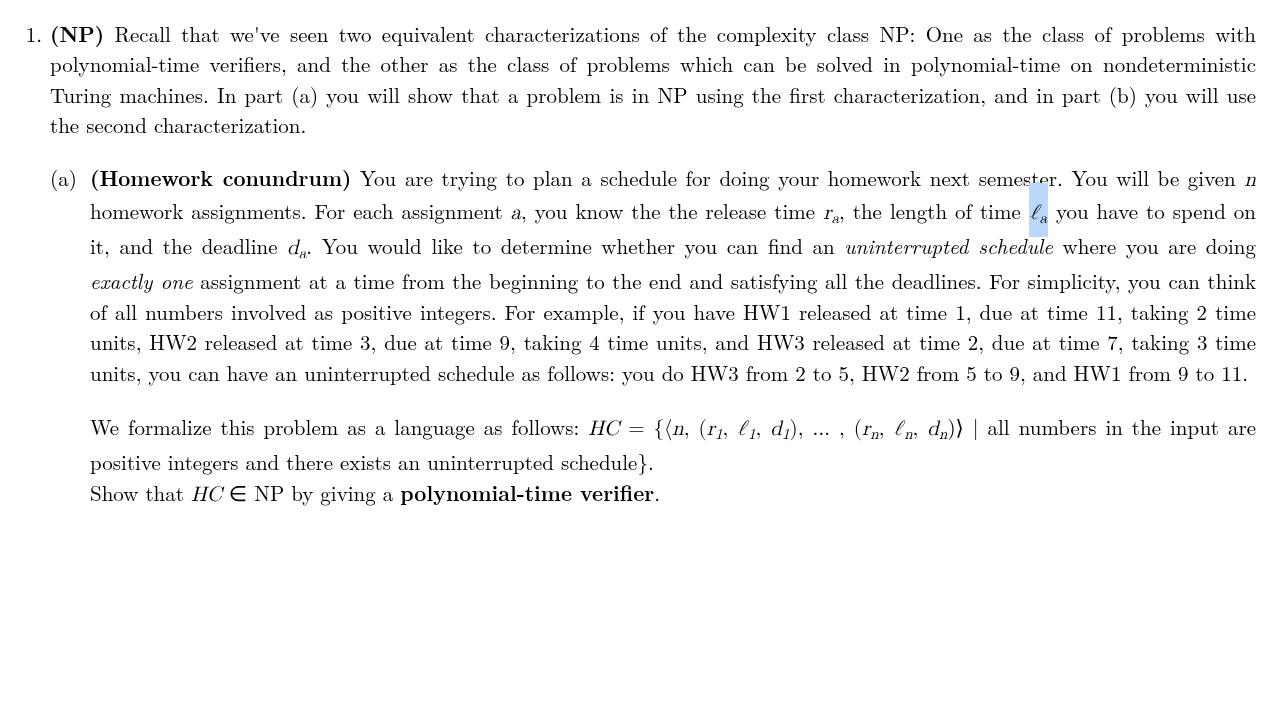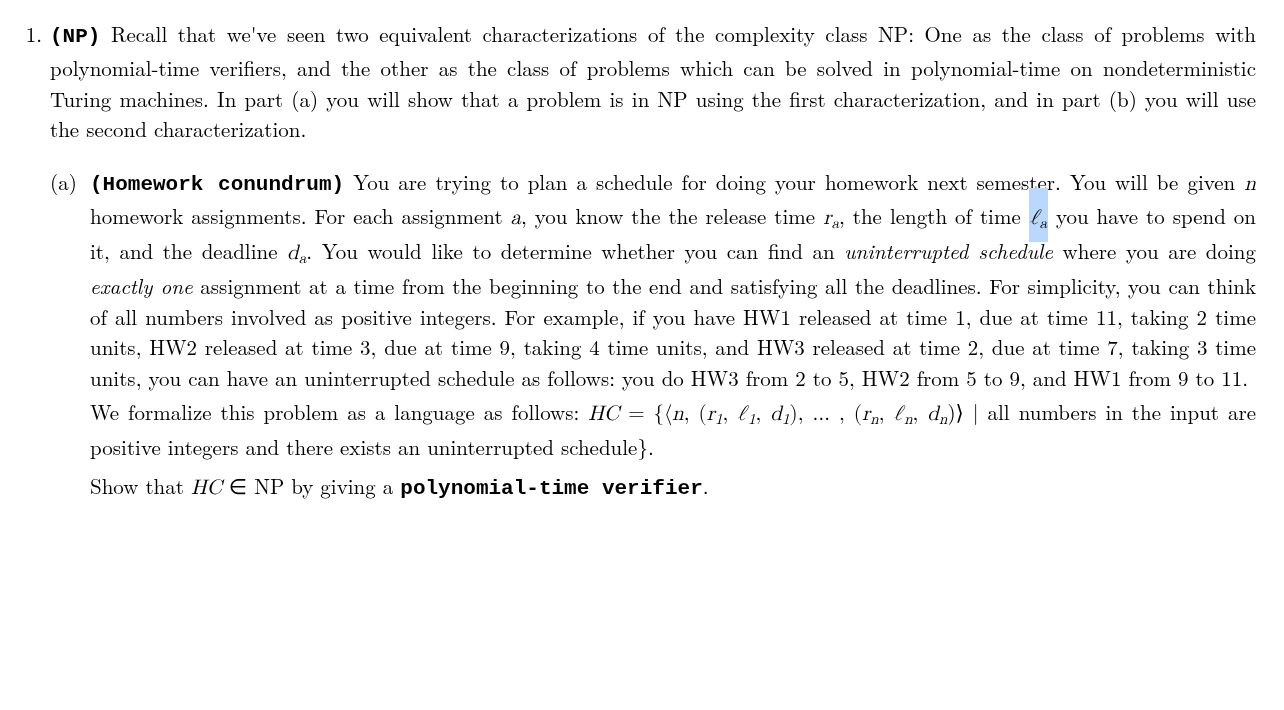--- a/index.html
+++ b/index.html
@@ -45,23 +45,23 @@
   .sub-label {
     flex: 0 0 40px;
     padding-left: 0;
   }
   .sub-body {
     flex: 1 1 auto;
   }
   .sub-body p {
     text-align: justify;
   }
-  .para2 { margin-top: 4px; }
-  .para3 { margin-top: 8px; }
-  b, .bold { font-weight: 700; font-family: Liberation Mono, monospace; }
+  .para2 { margin-top: 24px; }
+  .para3 { }
+  b, .bold { font-weight: 700; }
   i, .ital { font-style: italic; }
   .math { font-family: "Latin Modern Math", "Cambria Math", Georgia, "Times New Roman", serif; }
   .mi { font-style: italic; }
   .sub-sc { font-size: 0.72em; vertical-align: -0.28em; font-style: italic; }
   .highlight {
     background: #b9d8fb;
     padding: 12px 1px;
   }
   .ell { font-style: italic; }
 </style>

